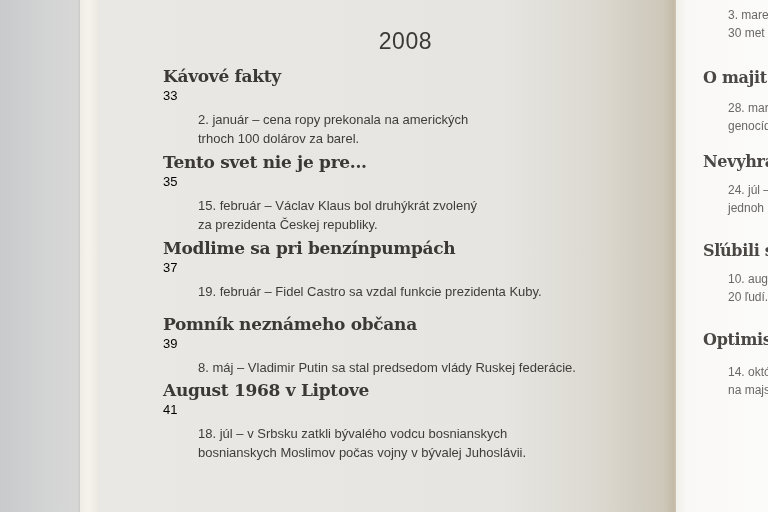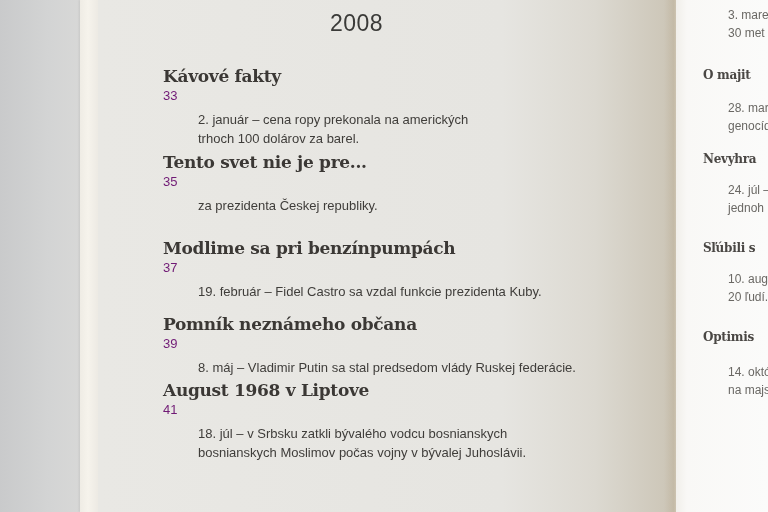--- a/index.html
+++ b/index.html
@@ -24,47 +24,47 @@
     .gutter-shadow {
       position: absolute; left: 664px; top: 0; width: 14px; height: 512px;
       background: linear-gradient(90deg, rgba(190,180,160,0) 0%, rgba(190,178,155,0.55) 70%, rgba(215,205,185,0.9) 100%);
     }
     .right-page {
       position: absolute; left: 676px; top: 0; width: 92px; height: 512px;
       background: linear-gradient(90deg, #f1efea 0%, #f9f8f6 12%, #fbfbfa 100%);
       overflow: hidden;
     }
     .year {
-      position: absolute; left: 330px; top: 10px; width: 102px; text-align: left;
+      position: absolute; left: 330px; top: 28px; width: 102px; text-align: right;
       font-family: "Liberation Sans", sans-serif; font-size: 23px; color: #3a3a38;
       letter-spacing: 0.5px;
     }
     .entry { position: absolute; left: 157px; width: 470px; }
     .entry-head {
       display: flex; align-items: baseline; width: 470px; flex-direction: column;
     }
     .entry-title {
       font-family: "DejaVu Serif", serif; font-weight: bold; font-size: 17px;
       color: #3b3835; white-space: nowrap; letter-spacing: -0.3px;
     }
     .leader {
       flex: 1; margin: 0 3px 0 6px; border-bottom: 2px dotted #5a5752;
       height: 0; position: relative; top: -3px;
     }
     .page-num {
-      font-family: "Liberation Sans", sans-serif; font-size: 13px; color: #701a75;
+      font-family: "Liberation Sans", sans-serif; font-size: 13px; color: #000000;
       white-space: nowrap;
     }
     .entry-desc {
       margin-left: 41px; margin-top: 7px;
       font-family: "Liberation Sans", sans-serif; font-size: 13px; line-height: 19px;
       color: #3f3d3a; width: 430px;
     }
     .rp-title {
-      font-family: "DejaVu Serif", serif; font-weight: bold; font-size: 12px; color: #4a4744;
+      font-family: "DejaVu Serif", serif; font-weight: bold; font-size: 16px; color: #4a4744;
       position: absolute; white-space: nowrap; letter-spacing: -0.3px;
     }
     .rp-desc {
       position: absolute; left: 52px; white-space: nowrap;
       font-family: "Liberation Sans", sans-serif; font-size: 12px; line-height: 18px; color: #6a6864;
     }
   </style>
 </head>
 <body>
 
@@ -88,20 +88,21 @@
   </div>
 </div>
 
 <div class="entry" style="top:152px;">
   <div class="entry-head">
     <span class="entry-title">Tento svet nie je pre...</span>
     <span class="leader"></span>
     <span class="page-num">35</span>
   </div>
   <div class="entry-desc">
+    <div>15. február – Václav Klaus bol druhýkrát zvolený</div>
     <div>za prezidenta Českej republiky.</div>
   </div>
 </div>
 
 <div class="entry" style="top:238px;">
   <div class="entry-head">
     <span class="entry-title">Modlime sa pri benzínpumpách</span>
     <span class="leader"></span>
     <span class="page-num">37</span>
   </div>

